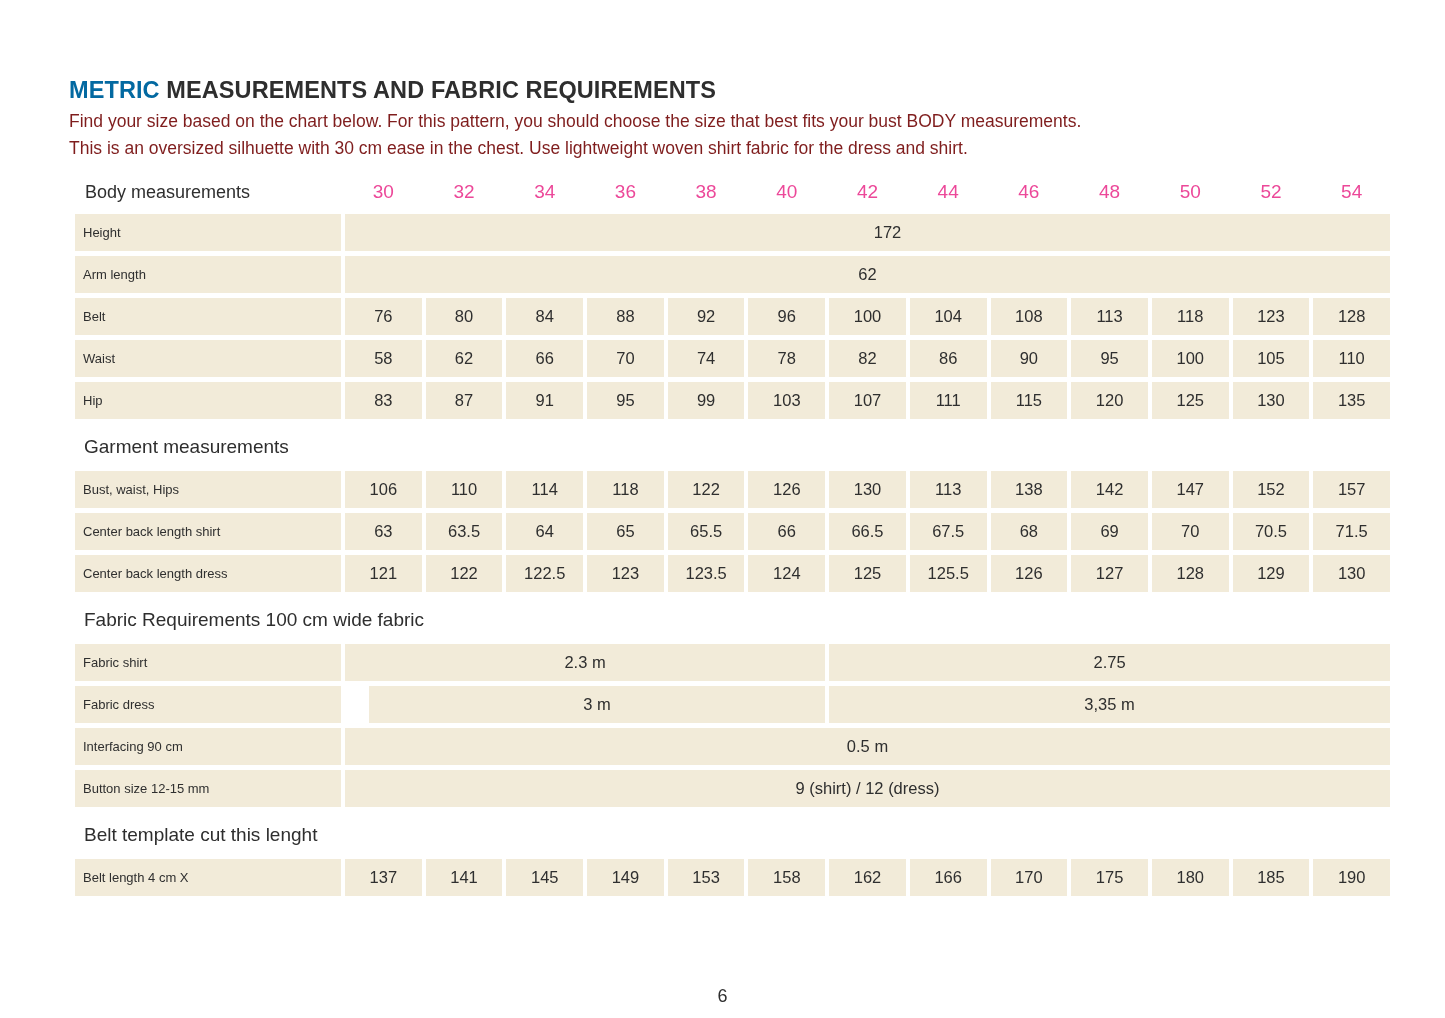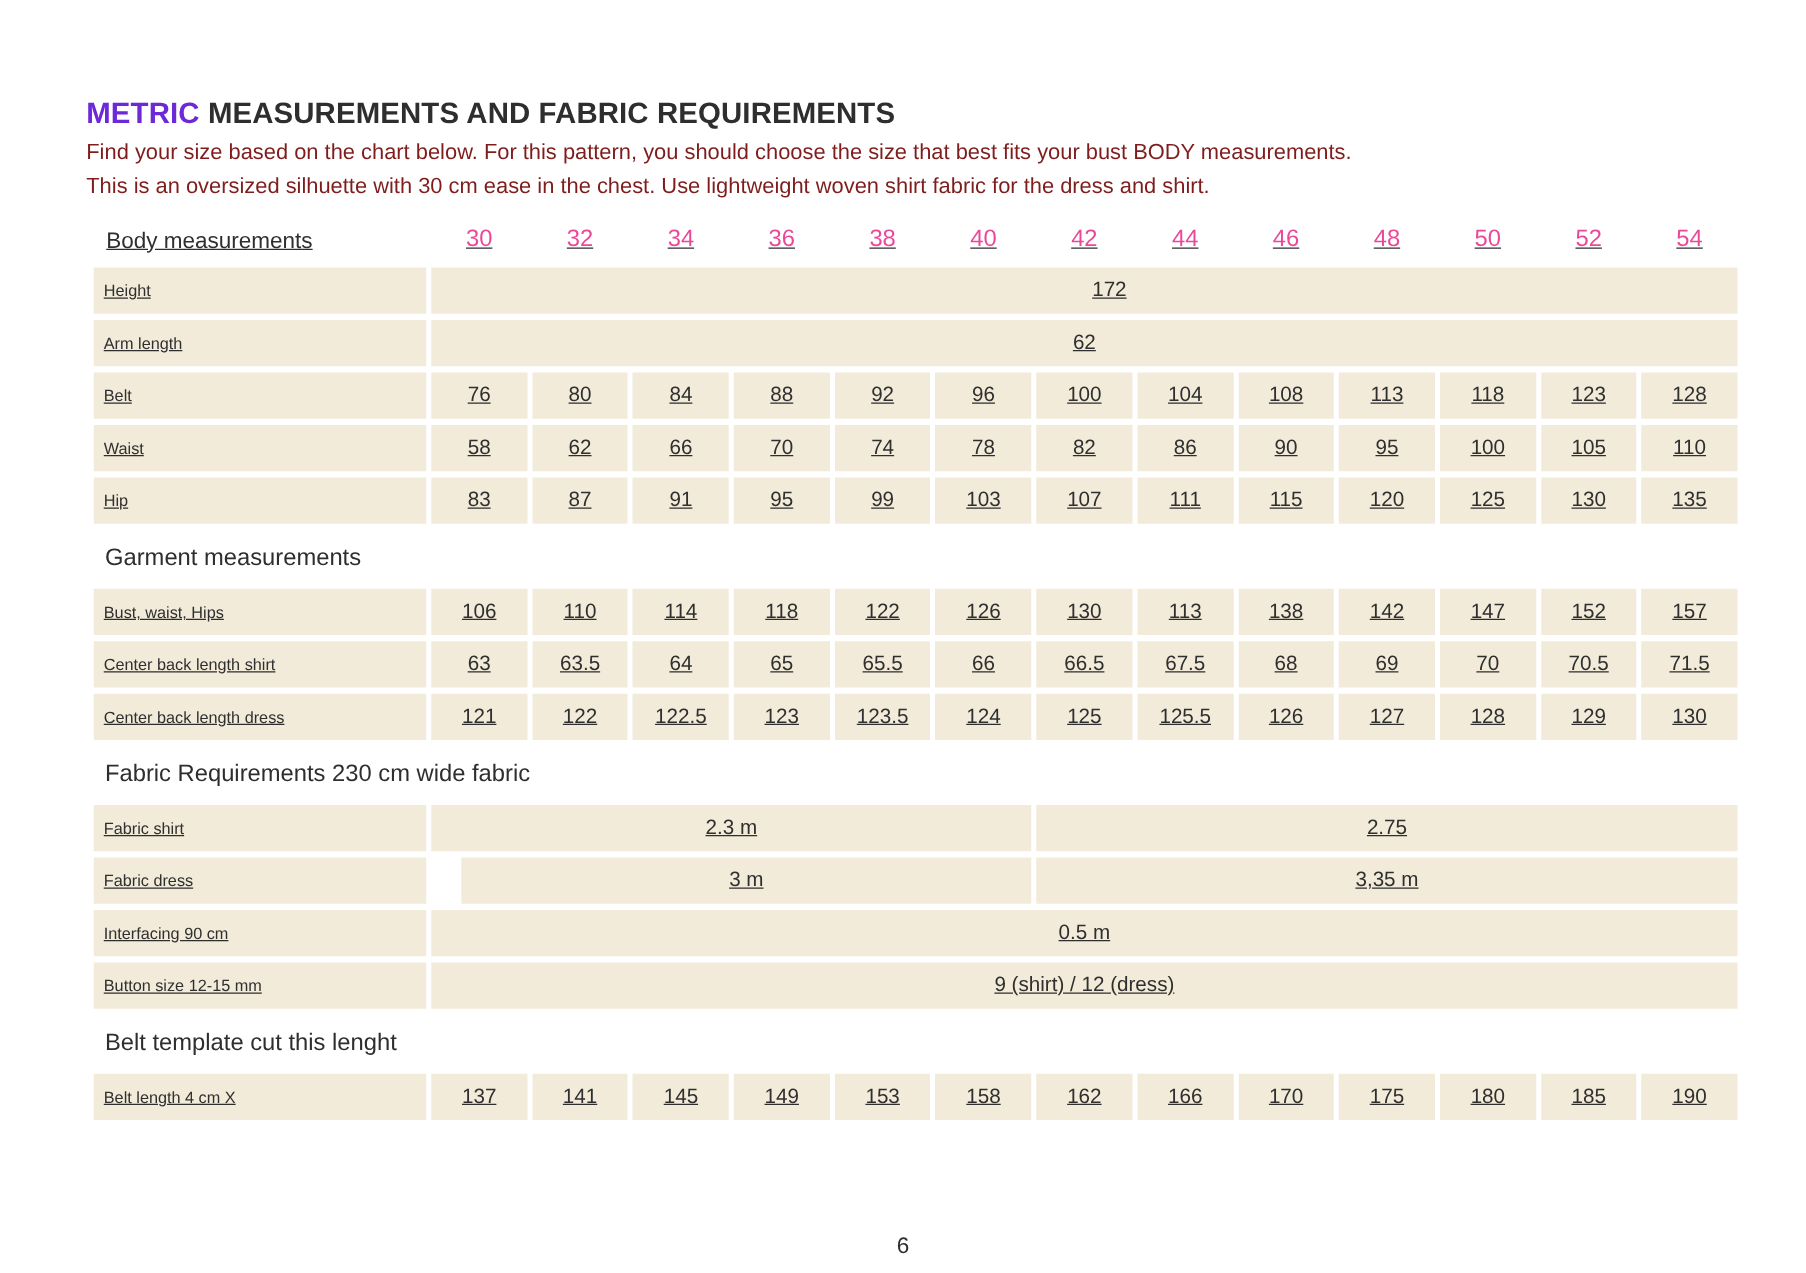--- a/index.html
+++ b/index.html
@@ -6,38 +6,37 @@
   html, body { width: 1445px; height: 1018px; background: #ffffff; overflow: hidden; }
   body { font-family: "Liberation Sans", sans-serif; color: #2e2e2e; position: relative; }
 
   .page { position: absolute; inset: 0; }
 
   .doc-title {
     position: absolute; left: 69px; top: 77px;
     font-size: 23.5px; font-weight: 600; letter-spacing: 0.1px;
     color: #2e2e2e; white-space: nowrap;
   }
-  .doc-title .hl { color: #6d28d9; }
+  .doc-title .hl { color: #0369a1; }
 
   .intro {
     position: absolute; left: 69px; top: 108px; width: 1330px;
     font-size: 17.5px; line-height: 27px; color: #7f1d1d;
   }
 
   .size-table {
     position: absolute; left: 75px; top: 174px; width: 1315px;
   }
 
   .trow {
     display: grid;
     grid-template-columns: 266px repeat(13, 1fr);
     column-gap: 4px;
     height: 37px;
     margin-bottom: 5px;
-    text-decoration: underline;
   }
   .trow.header-row { height: 36px; margin-bottom: 4px; }
 
   .cell {
     background: #f2ebd9;
     display: flex; align-items: center; justify-content: center;
     font-size: 16.5px; color: #2f2f2f;
     overflow: hidden; white-space: nowrap;
   }
   .label-cell {
@@ -198,21 +197,21 @@
           <div class="cell num-cell">123.5</div>
           <div class="cell num-cell">124</div>
           <div class="cell num-cell">125</div>
           <div class="cell num-cell">125.5</div>
           <div class="cell num-cell">126</div>
           <div class="cell num-cell">127</div>
           <div class="cell num-cell">128</div>
           <div class="cell num-cell">129</div>
           <div class="cell num-cell">130</div>
         </div>
-        <div class="section-heading">Fabric Requirements 230 cm wide fabric</div>
+        <div class="section-heading">Fabric Requirements 100 cm wide fabric</div>
         <div class="trow">
           <div class="cell label-cell">Fabric shirt</div>
           <div class="cell span-cell" style="grid-column: 2 / span 6;">2.3 m</div>
           <div class="cell span-cell" style="grid-column: 8 / -1;">2.75</div>
         </div>
         <div class="trow">
           <div class="cell label-cell">Fabric dress</div>
           <div class="cell span-cell" style="grid-column: 2 / span 6; margin-left: 24px;">3 m</div>
           <div class="cell span-cell" style="grid-column: 8 / -1;">3,35 m</div>
         </div>

